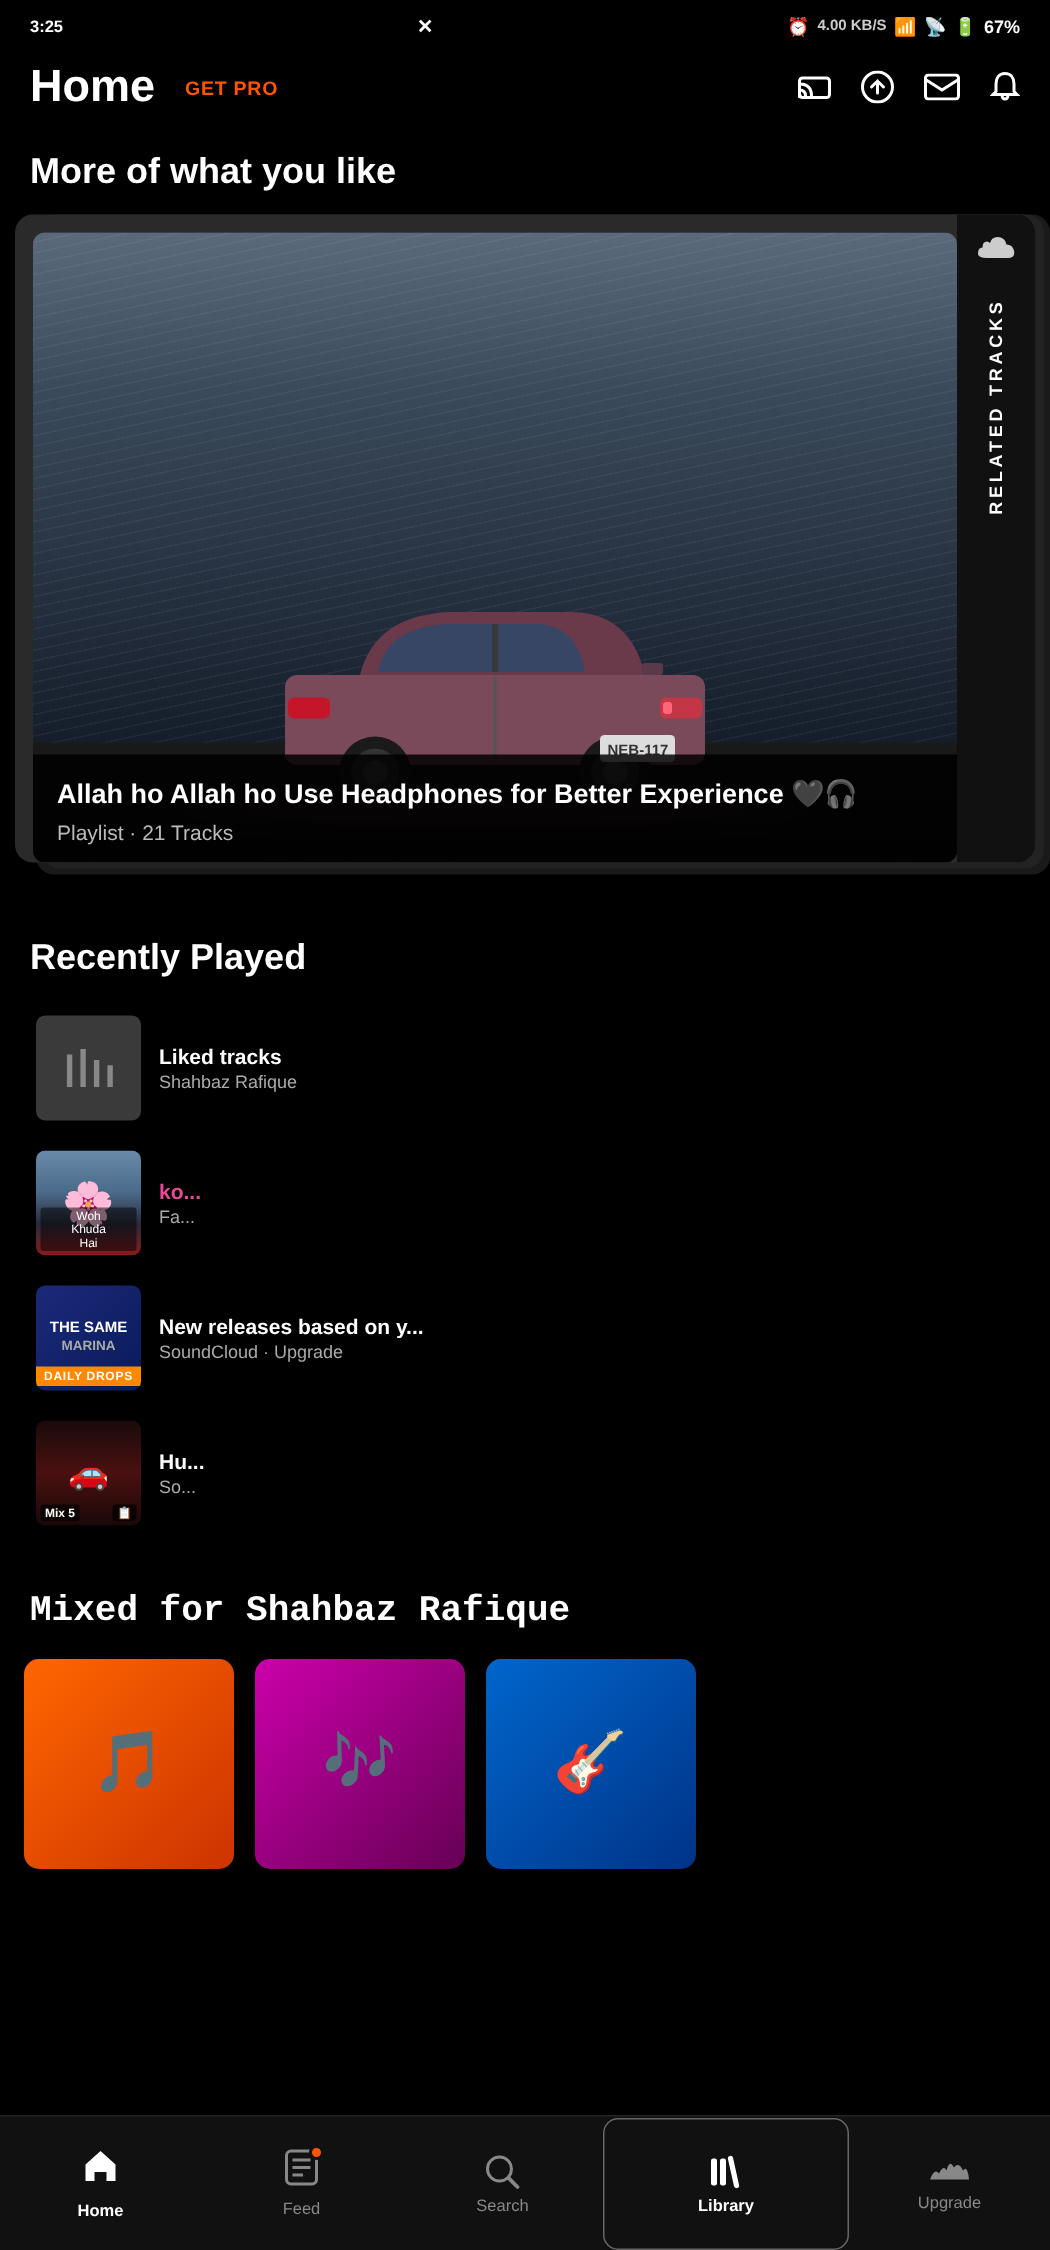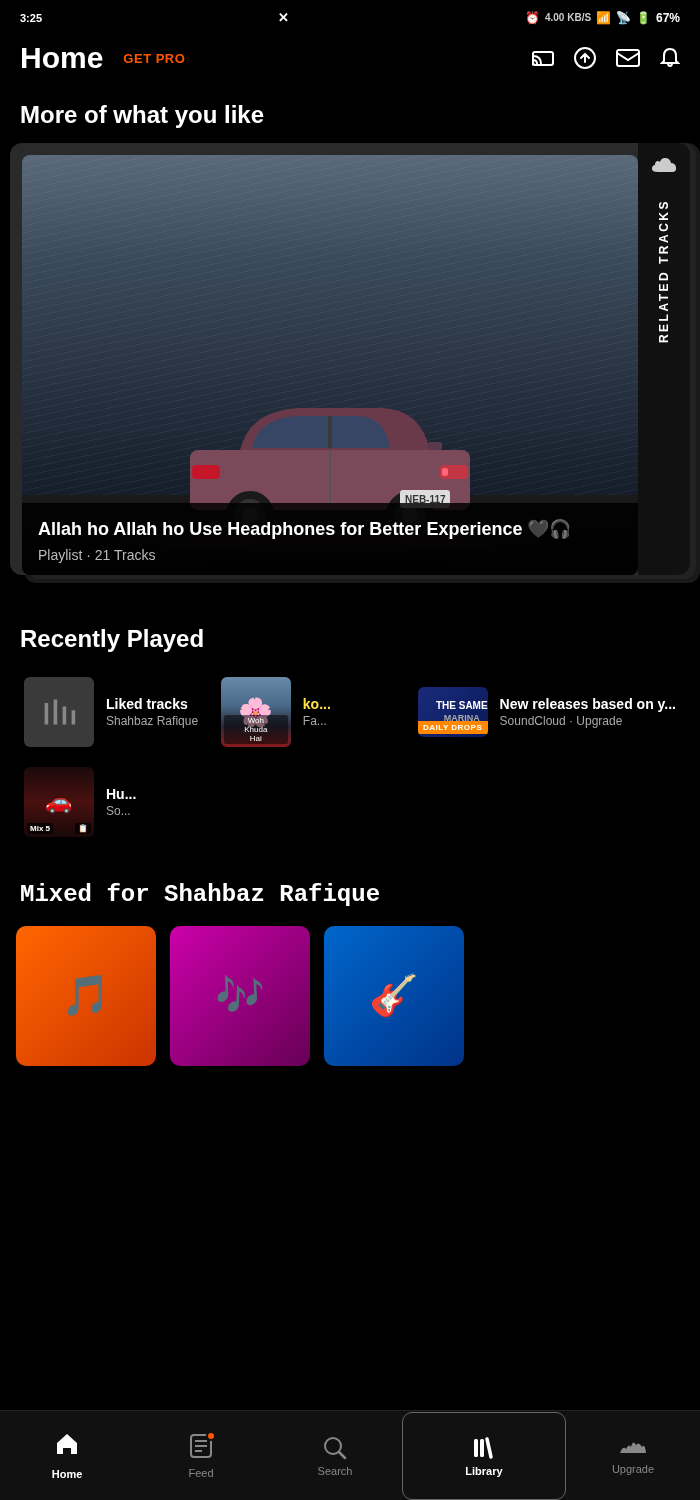--- a/index.html
+++ b/index.html
@@ -229,47 +229,47 @@
             <span>RELATED TRACKS</span>
           </div>
         </div>
       </div>
     </div>
   </div>
 </div>
 
 <div class="section-recently">
   <div class="section-title">Recently Played</div>
-  <div style="display:grid;grid-template-columns:1fr 1fr 1fr;padding:0 16px;gap:0;">
+  <div style="display:grid;grid-template-columns:1fr;padding:0 16px;gap:0;">
 
     <div style="display:flex;align-items:center;gap:12px;padding:10px 8px;cursor:pointer;">
       <div style="width:70px;height:70px;border-radius:6px;background:#3a3a3a;flex-shrink:0;display:flex;align-items:center;justify-content:center;">
         <svg width="36" height="28" viewBox="0 0 40 28" fill="none">
           <path d="M4 28 L4 4 L8 4 L8 28Z M14 28 L14 0 L18 0 L18 28Z M24 28 L24 8 L28 8 L28 28Z M34 28 L34 12 L38 12 L38 28Z" fill="#888"></path>
         </svg>
       </div>
       <div style="overflow:hidden;flex:1;">
         <div style="font-size:14px;font-weight:700;color:#fff;white-space:nowrap;overflow:hidden;text-overflow:ellipsis;">Liked tracks</div>
         <div style="font-size:12px;color:#aaa;margin-top:2px;white-space:nowrap;overflow:hidden;text-overflow:ellipsis;">Shahbaz Rafique</div>
       </div>
     </div>
 
     <div style="display:flex;align-items:center;gap:12px;padding:10px 8px;cursor:pointer;">
       <div style="width:70px;height:70px;border-radius:6px;overflow:hidden;flex-shrink:0;position:relative;">
         <div style="width:100%;height:100%;background:linear-gradient(180deg,#6a8aaa 0%,#4a6a8a 40%,#2a2a3a 70%,#8a1a1a 100%);display:flex;align-items:center;justify-content:center;font-size:28px;">🌸</div>
         <div style="position:absolute;bottom:3px;left:3px;right:3px;font-size:8px;color:#fff;text-align:center;background:rgba(0,0,0,0.5);border-radius:2px;padding:1px 16px;">Woh Khuda Hai</div>
       </div>
       <div style="overflow:hidden;flex:1;">
-        <div style="font-size:14px;font-weight:700;color:#fde047;white-space:nowrap;overflow:hidden;text-overflow:ellipsis;">ko...</div>
+        <div style="font-size:14px;font-weight:700;color:#ec4899;white-space:nowrap;overflow:hidden;text-overflow:ellipsis;">ko...</div>
         <div style="font-size:12px;color:#aaa;margin-top:2px;">Fa...</div>
       </div>
     </div>
 
     <div style="display:flex;align-items:center;gap:12px;padding:10px 8px;cursor:pointer;">
-      <div style="width:70px;height:50px;border-radius:6px;overflow:hidden;flex-shrink:0;background:linear-gradient(135deg,#1a2a7a,#0a1a5a);display:flex;flex-direction:column;align-items:flex-end;justify-content:center;position:relative;">
+      <div style="width:70px;height:70px;border-radius:6px;overflow:hidden;flex-shrink:0;background:linear-gradient(135deg,#1a2a7a,#0a1a5a);display:flex;flex-direction:column;align-items:center;justify-content:center;position:relative;">
         <div style="font-size:10px;font-weight:800;color:#fff;text-align:center;line-height:1.2;">THE SAME<br><span style="font-size:9px;color:#aaa;">MARINA</span></div>
         <div style="position:absolute;bottom:3px;left:0;right:0;text-align:center;background:#ff8800;padding:2px 0;font-size:8px;font-weight:700;color:#fff;letter-spacing:0.5px;">DAILY DROPS</div>
       </div>
       <div style="overflow:hidden;flex:1;">
         <div style="font-size:14px;font-weight:700;color:#fff;white-space:nowrap;overflow:hidden;text-overflow:ellipsis;">New releases based on y...</div>
         <div style="font-size:12px;color:#aaa;margin-top:2px;white-space:nowrap;overflow:hidden;text-overflow:ellipsis;">SoundCloud · Upgrade</div>
       </div>
     </div>
 
     <div style="display:flex;align-items:center;gap:12px;padding:10px 8px;cursor:pointer;">

